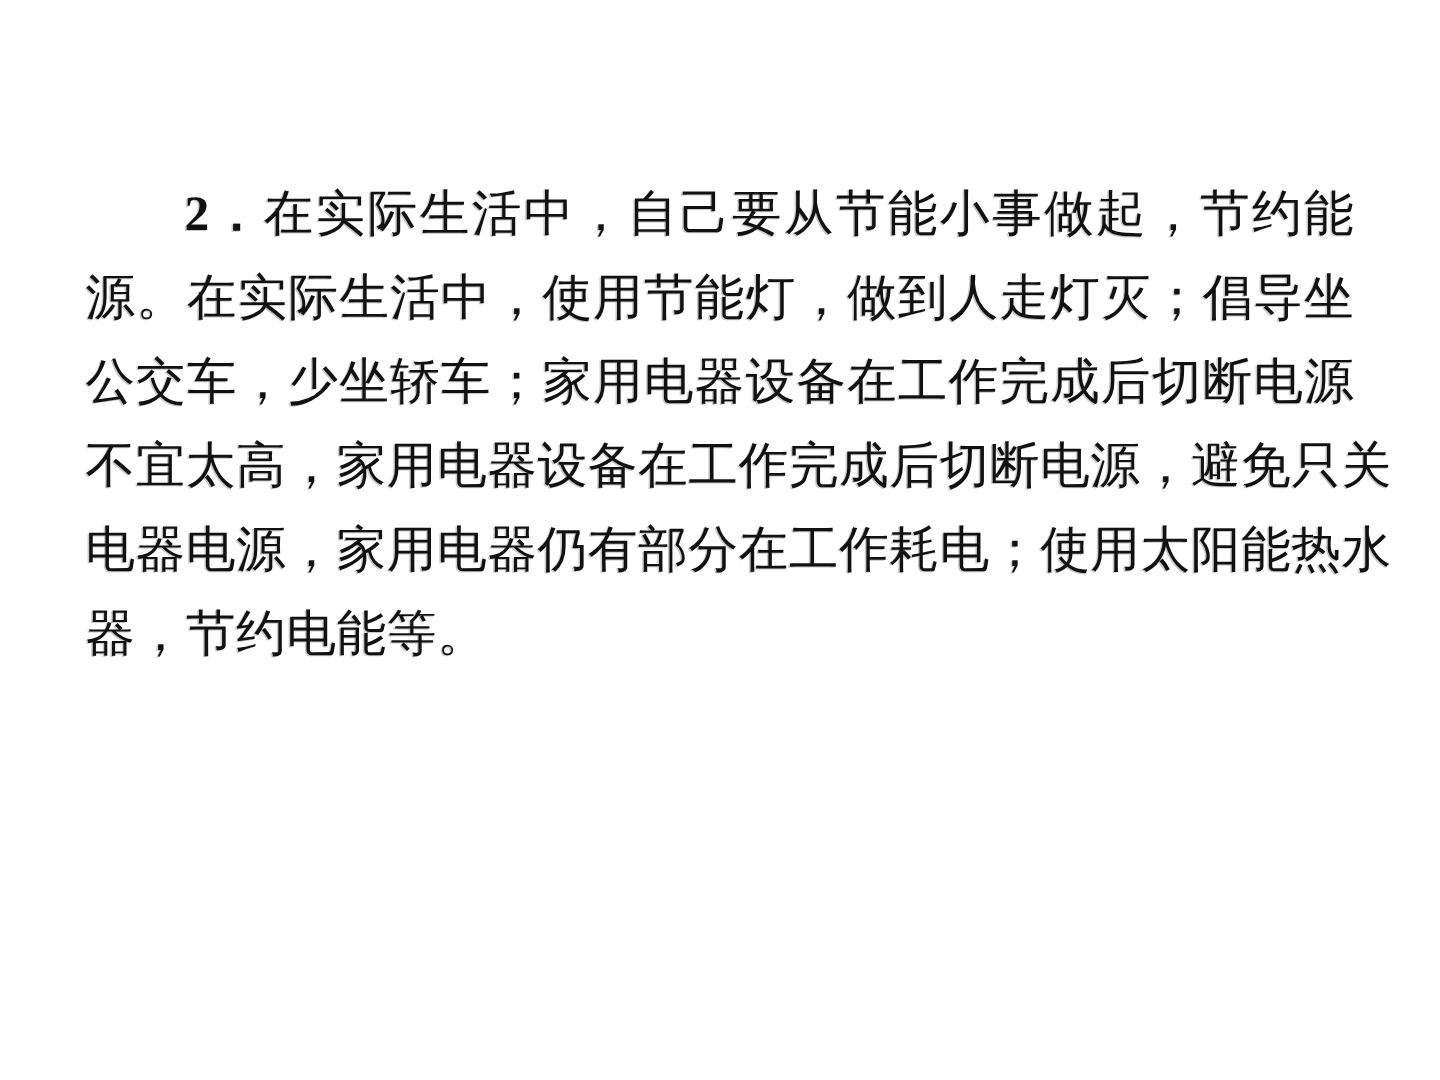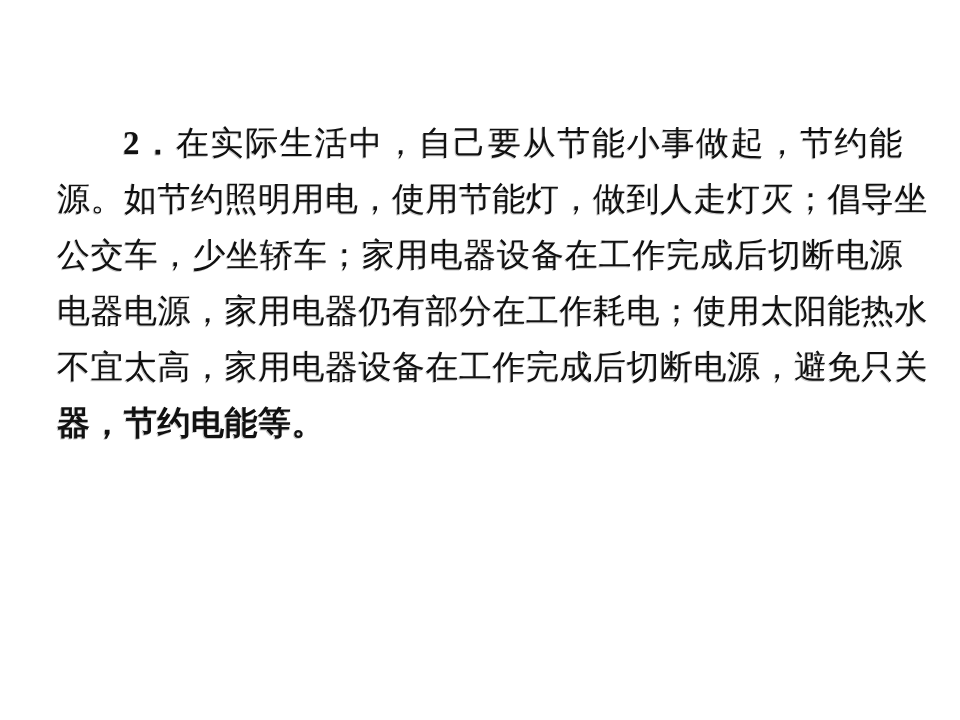--- a/index.html
+++ b/index.html
@@ -35,31 +35,30 @@
     text-align-last: justify;
     text-justify: inter-character;
     white-space: nowrap;
   }
   .line.first {
     text-indent: 2em;
   }
   .line.last {
     text-align: right;
     text-align-last: left;
-    font-weight: bold;
   }
   .item-number {
     font-weight: bold;
   }
 </style>
 </head>
 <body>
 
 <div class="page">
   <div class="textblock">
     <div class="line first"><span class="item-number">2．</span><span>在实际生活中，自己要从节能小事做起，节约能</span></div>
-    <div class="line">源。如节约照明用电，使用节能灯，做到人走灯灭；倡导坐</div>
+    <div class="line">源。在实际生活中，使用节能灯，做到人走灯灭；倡导坐</div>
     <div class="line">公交车，少坐轿车；家用电器设备在工作完成后切断电源</div>
+    <div class="line">不宜太高，家用电器设备在工作完成后切断电源，避免只关</div>
     <div class="line">电器电源，家用电器仍有部分在工作耗电；使用太阳能热水</div>
-    <div class="line">不宜太高，家用电器设备在工作完成后切断电源，避免只关</div>
     <div class="line last">器，节约电能等。</div>
   </div>
 </div>
 
 </body></html>

